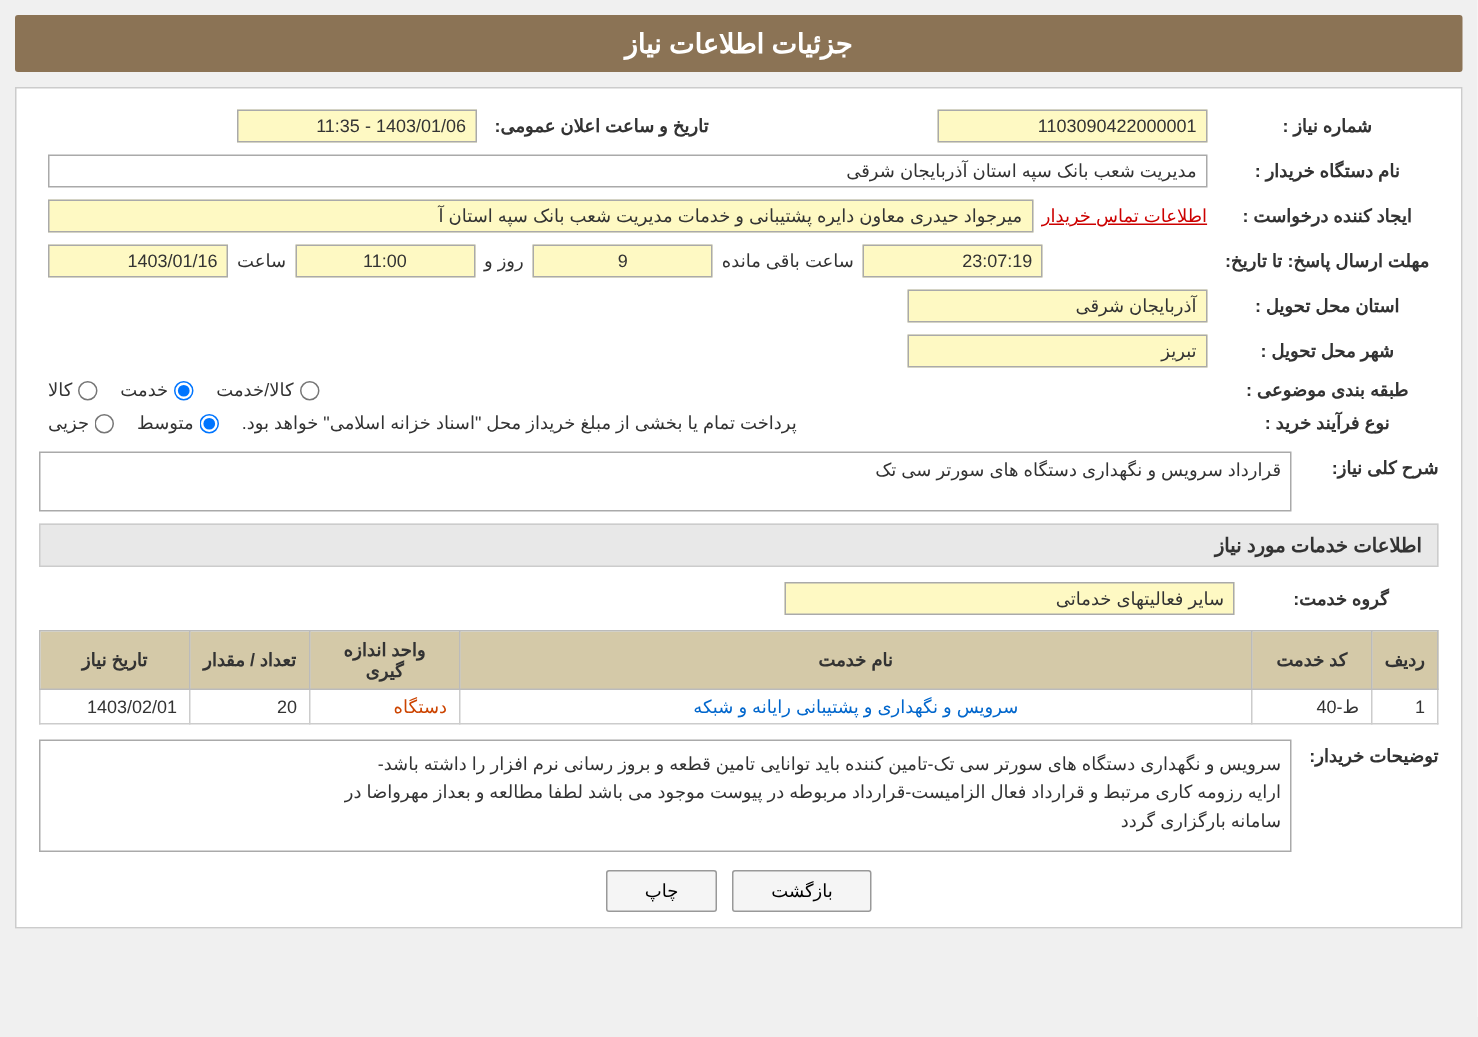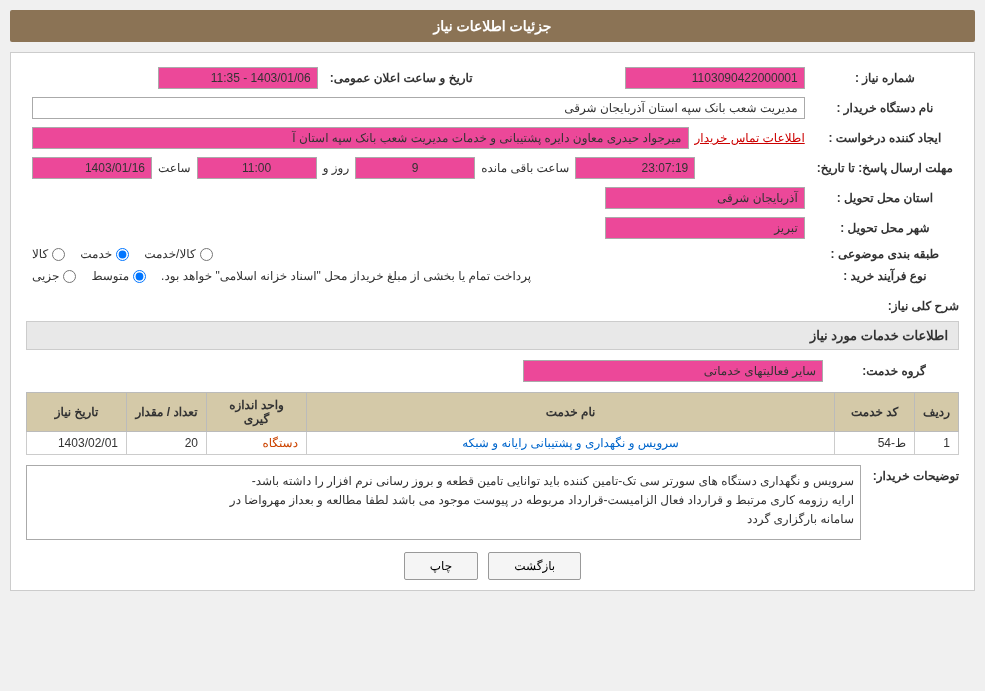--- a/index.html
+++ b/index.html
@@ -14,21 +14,21 @@
       width: 985px;
       min-height: 691px;
       background: #f0f0f0;
       padding: 10px;
     }
     .header-bar {
       background: #8B7355;
       color: white;
       text-align: center;
       padding: 8px 15px;
-      font-size: 14px;
+      font-size: 18px;
       font-weight: bold;
       margin-bottom: 10px;
       border-radius: 2px;
     }
     .main-content {
       background: white;
       border: 1px solid #ccc;
       padding: 10px 15px;
     }
     .info-table {
@@ -45,21 +45,21 @@
       font-weight: bold;
       white-space: nowrap;
       text-align: center;
       width: 130px;
     }
     .value-cell {
       text-align: right;
     }
     .input-box {
       border: 1px solid #aaa;
-      background: #ec4899;
+      background: #fef9c3;
       padding: 3px 6px;
       display: inline-block;
       min-width: 120px;
       text-align: right;
     }
     .input-box-wide {
       border: 1px solid #aaa;
       background: white;
       padding: 3px 6px;
       display: block;
@@ -266,20 +266,21 @@
               <span>جزیی</span>
             </div>
           </div>
         </td>
       </tr>
     </tbody>
       </table>
 
     <div style="display:flex;align-items:flex-start;gap:8px;margin-bottom:8px;">
       <div style="font-weight:bold;white-space:nowrap;min-width:90px;text-align:right;padding-top:4px;">شرح کلی نیاز:</div>
+      <div style="flex:1;border:1px solid #aaa;padding:4px 6px;min-height:40px;text-align:right;">قرارداد سرویس و نگهداری دستگاه های سورتر سی تک</div>
     </div>
 
     <div class="section-header">اطلاعات خدمات مورد نیاز</div>
 
     <table class="info-table" style="margin-bottom:6px;">
       <tbody>
           <tr>
         <td class="label-cell">گروه خدمت:</td>
         <td>
           <span class="input-box" style="width:300px;">سایر فعالیتهای خدماتی</span>
@@ -295,21 +296,21 @@
           <th class="col-code">کد خدمت</th>
           <th class="col-name">نام خدمت</th>
           <th class="col-unit">واحد اندازه گیری</th>
           <th class="col-count">تعداد / مقدار</th>
           <th class="col-date">تاریخ نیاز</th>
         </tr>
       </thead>
       <tbody id="service-tbody">
       <tr>
             <td>1</td>
-            <td style="color: rgb(51, 51, 51);">ط-54</td>
+            <td style="color: rgb(51, 51, 51);">ط-40</td>
             <td style="text-align: center; color: rgb(0, 102, 204);">سرویس و نگهداری و پشتیبانی رایانه و شبکه</td>
             <td style="color: rgb(204, 68, 0);">دستگاه</td>
             <td>20</td>
             <td>1403/02/01</td>
           </tr>
         </tbody>
     </table>
 
     <div style="display:flex;align-items:flex-start;gap:8px;margin-top:10px;margin-bottom:10px;">
       <div style="font-weight:bold;white-space:nowrap;min-width:90px;text-align:right;padding-top:4px;">توضیحات خریدار:</div>

